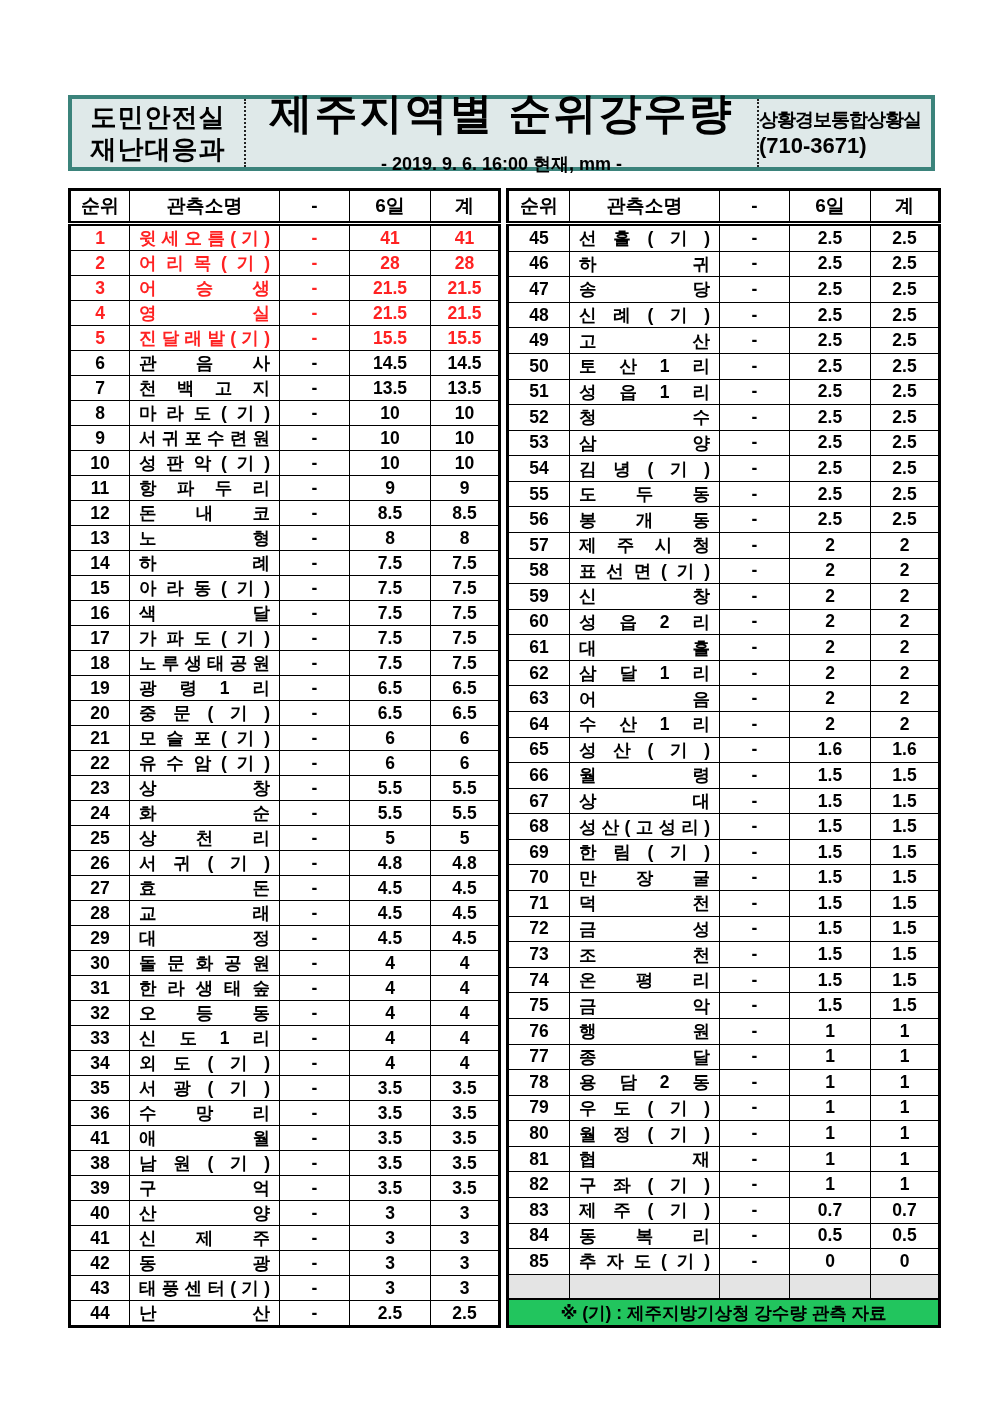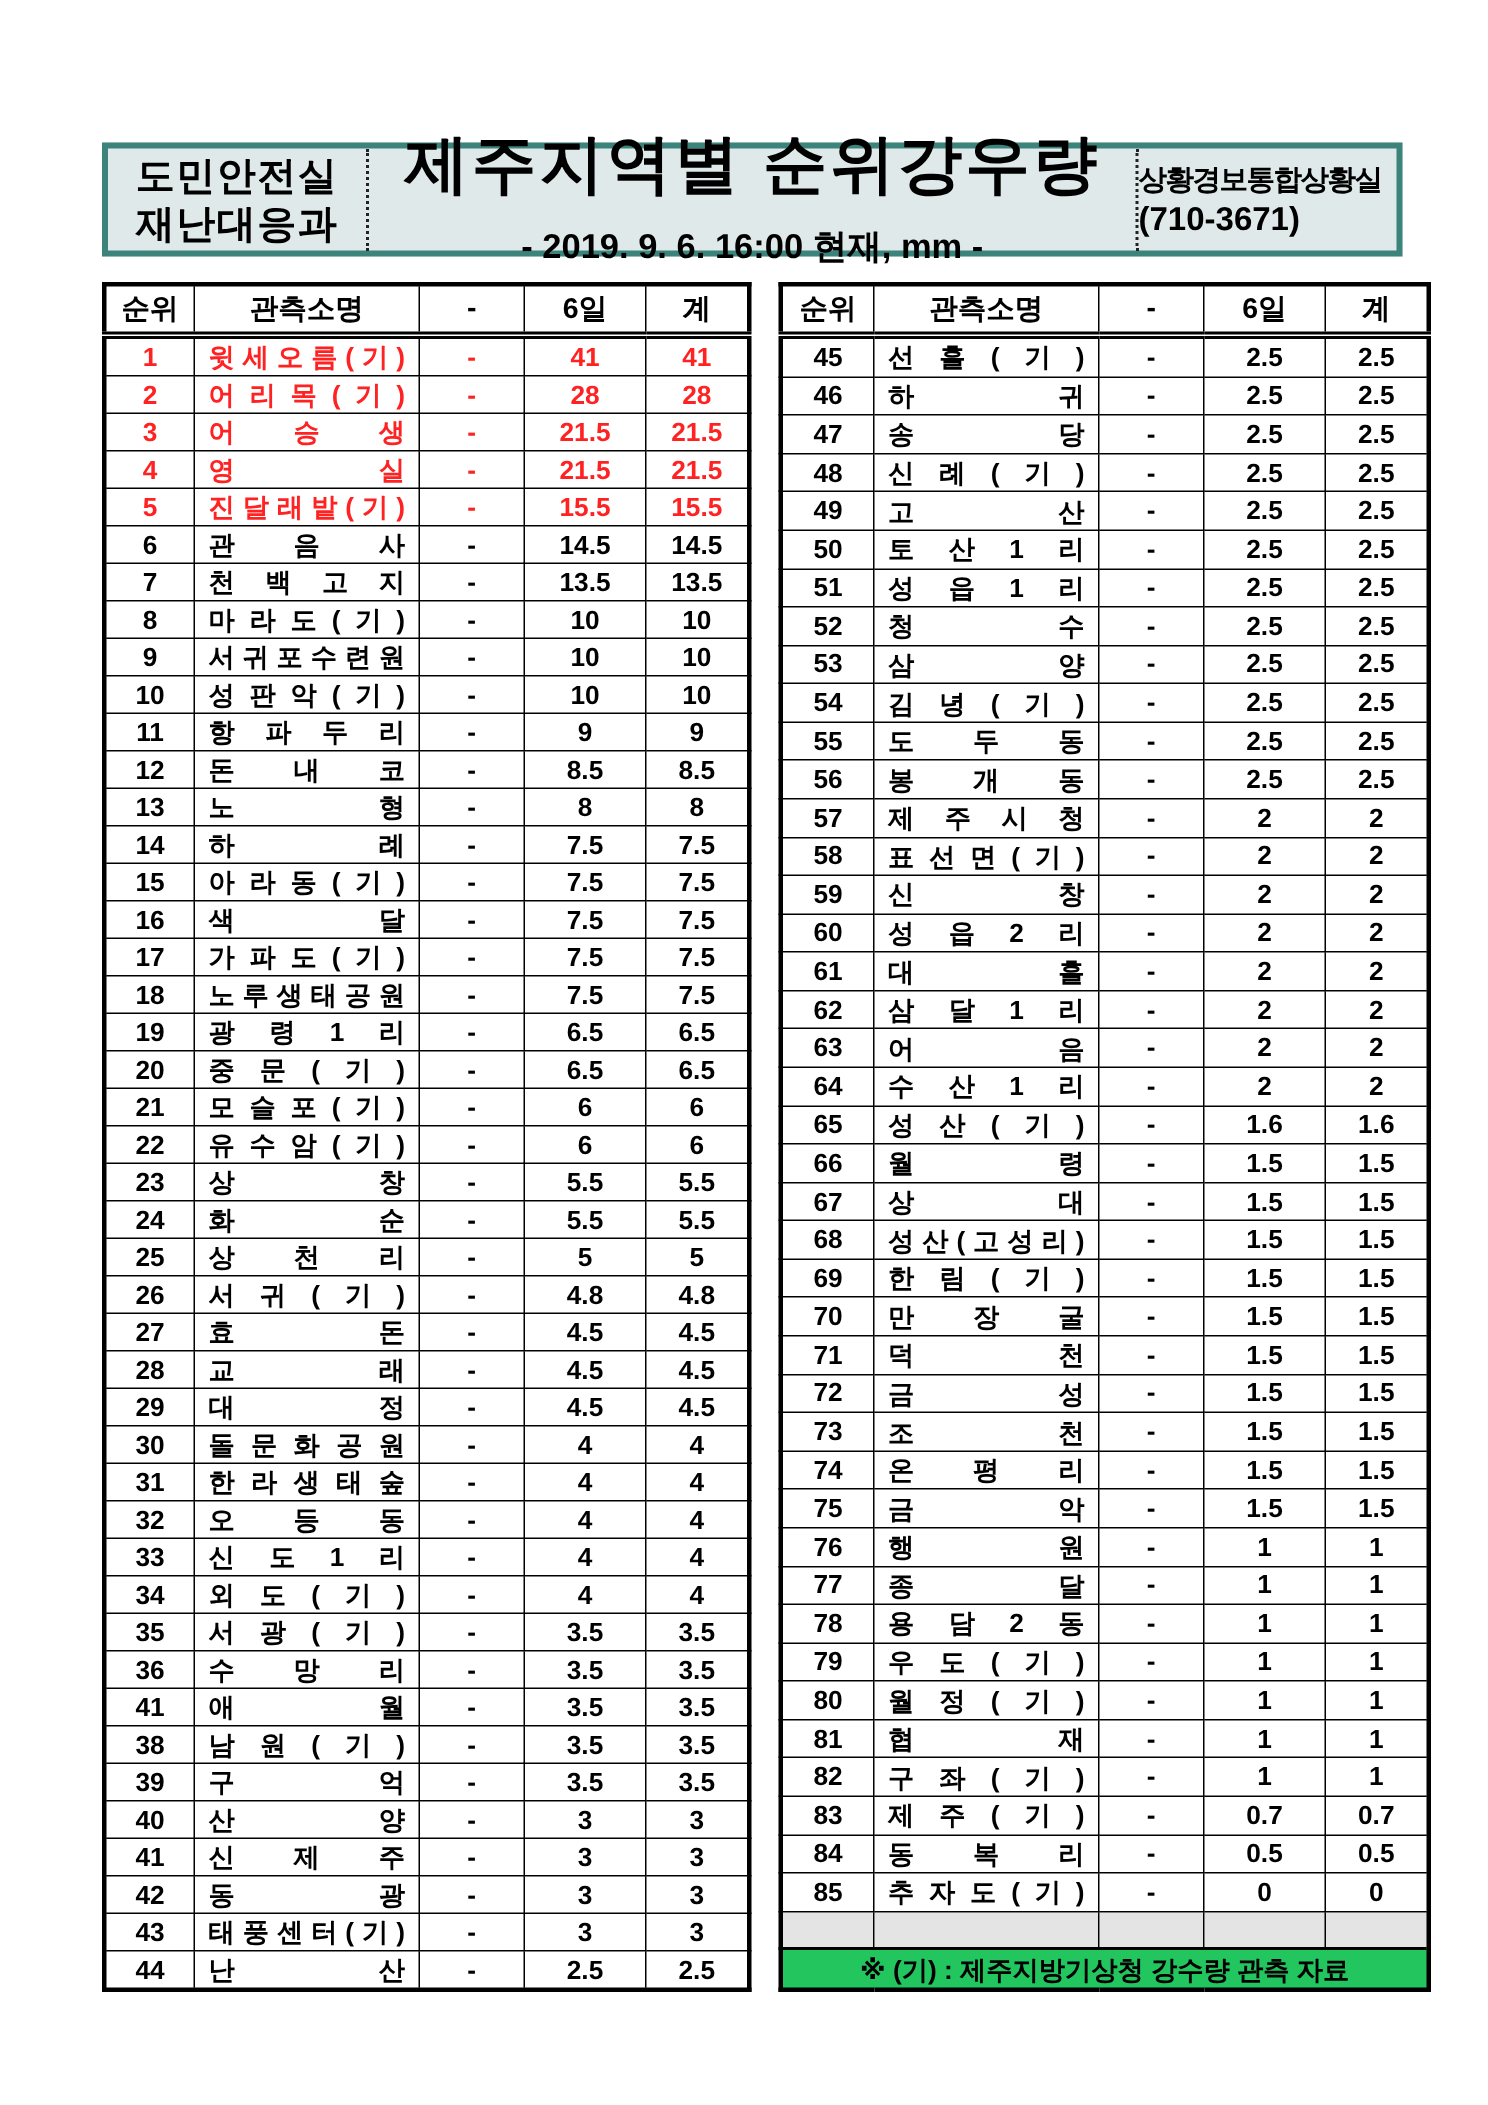--- a/index.html
+++ b/index.html
@@ -29,31 +29,31 @@
     font-size: 26px; line-height: 1.25; letter-spacing: 1px;
   }
   .title-center {
     flex: 1;
     border-right: 2px dotted #222;
     display: flex; flex-direction: column;
     justify-content: center; align-items: center;
     padding-top: 2px;
   }
   .main-title { font-size: 43px; line-height: 1.0; letter-spacing: 2px; white-space: nowrap; }
-  .subtitle { font-size: 23px; line-height: 1.2; margin-top: 19px; white-space: nowrap; }
+  .subtitle { font-size: 18px; line-height: 1.2; margin-top: 19px; white-space: nowrap; }
   .contact {
     width: 172px;
     display: flex; flex-direction: column;
     justify-content: center; 
   }
   .contact .office { font-size: 19px; letter-spacing: -1px; white-space: nowrap; }
   .contact .phone  { font-size: 22px; }
 
   
-  .tables { margin-top: 17px; display: flex; gap: 18px; }
+  .tables { margin-top: 17px; display: flex; gap: 5px; }
   table.rain {
     border-collapse: collapse;
     table-layout: fixed;
     border: 3px solid #000;
   }
   table.rain.left  { width: 430px; }
   table.rain.right { width: 432px; }
   table.rain th, table.rain td {
     border: 1.5px solid #000;
     padding: 0;

